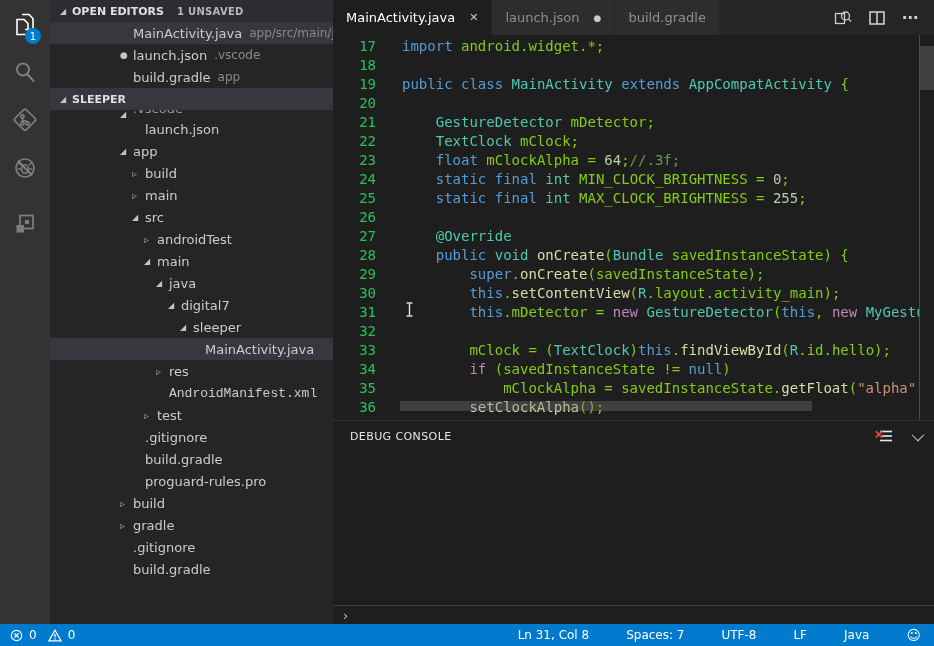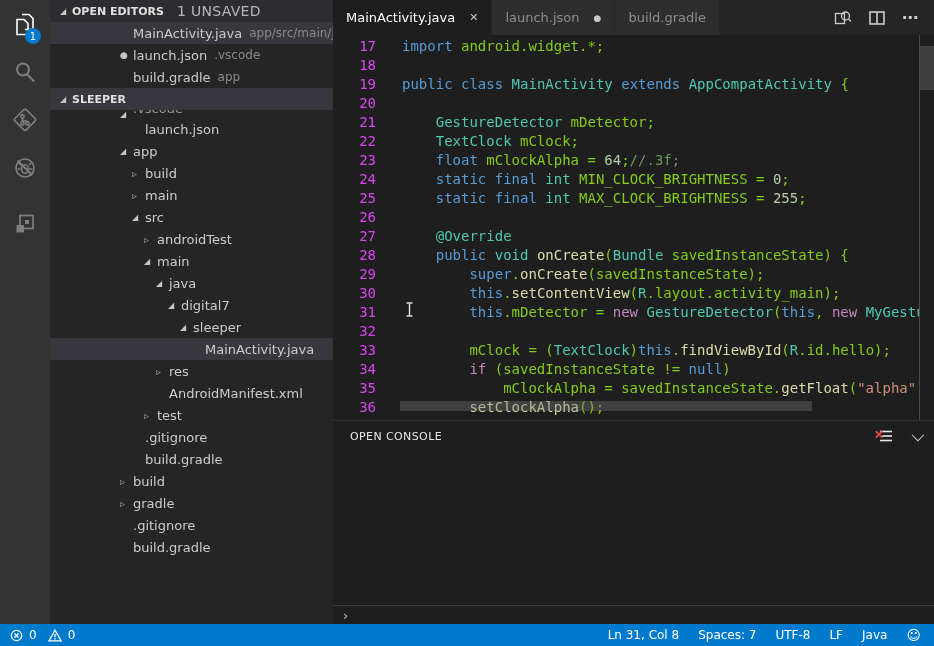--- a/index.html
+++ b/index.html
@@ -18,21 +18,21 @@
   .ab-badge { position:absolute; right:9px; bottom:4px; width:16px; height:16px; border-radius:50%;
     background:var(--accent); color:#fff; font-size:10px; display:flex; align-items:center; justify-content:center; }
 
   
   .sidebar { position:absolute; left:50px; top:0; width:283px; bottom:22px; background:#252526; overflow:hidden; z-index:4; }
   .sidebar-title { height:35px; line-height:35px; padding-left:20px; font-size:11px; letter-spacing:1px; color:#bcbcbc; }
   .sec-header { height:22px; display:flex; align-items:center; font-size:11px; font-weight:bold; color:#e0e0e0; padding-left:10px; }
   .sec-header.oe { background:#2d2d31; }
   .sec-header.folder { background:#37373d; position:relative; z-index:2; }
   .sec-header .tw { width:12px; font-size:8px; color:#c5c5c5; font-weight:normal; }
-  .sec-badge { font-size:14px; font-weight:normal; color:#b8b8b8; margin-left:13px; letter-spacing:.3px; }
+  .sec-badge { font-size:10px; font-weight:bold; color:#b8b8b8; margin-left:13px; letter-spacing:.3px; }
   .row { height:22px; display:flex; align-items:center; font-size:13px; color:#cccccc; cursor:pointer; white-space:nowrap; }
   .row.selected { background:#37373d; }
   .row .desc { font-size:12px; color:#8a8a8a; margin-left:7px; }
   .row .tw { flex:none; width:13px; font-size:8px; color:#c5c5c5; }
   .row .tw.col { font-size:10px; color:#9d9d9d; }
   .row .moddot { flex:none; width:13px; font-size:9px; color:#c5c5c5; }
   .row.cutrow { height:8px; overflow:hidden; }
   .row.cutrow .lbl { margin-top:-11px; color:#9a9a9a; }
 
   
@@ -43,21 +43,21 @@
   .tab .close { margin-left:14px; font-size:11px; color:#c8c8c8; }
   .tab .dot { margin-left:14px; font-size:9px; color:#c8c8c8; }
   .tab-actions { margin-left:auto; display:flex; align-items:center; gap:17px; padding-right:15px; color:#cccccc; }
   .tab-actions .ellipsis { font-size:16px; font-weight:bold; letter-spacing:1px; color:#cfcfcf; cursor:pointer; }
   .icon-btn { cursor:pointer; display:flex; align-items:center; }
 
   .editor { position:absolute; top:35px; left:0; right:0; height:385px; overflow:hidden; }
   .code-lines { position:absolute; top:2px; left:0; right:14px; overflow:hidden;
     font-family:"DejaVu Sans Mono", monospace; font-size:14px; line-height:19px; white-space:pre; }
   .line { height:19px; display:flex; }
-  .ln { flex:none; width:43px; text-align:right; color:#d946ef; }
+  .ln { flex:none; width:43px; text-align:right; color:#22c55e; }
   .lc { flex:none; padding-left:26px; color:#d4d4d4; }
   .tk-kw  { color:var(--kw); }
   .tk-kw2 { color:var(--kw2); }
   .tk-ty  { color:var(--type); }
   .tk-fn  { color:var(--fn); }
   .tk-num { color:var(--num);text-align:right; }
   .tk-str { color:var(--str); }
   .tk-cm  { color:var(--comment); }
   .tk-pl  { color:#84cc16; }
 
@@ -71,21 +71,21 @@
   .panel-header { height:30px; display:flex; align-items:center; padding:0 13px 0 17px; }
   .panel-title { font-size:11px; color:#e7e7e7; letter-spacing:.4px; cursor:pointer; }
   .panel-actions { margin-left:auto; display:flex; align-items:center; gap:20px; }
   .chev { width:9px; height:9px; border-right:1.6px solid #cccccc; border-bottom:1.6px solid #cccccc; transform:rotate(45deg) translateY(-2px); cursor:pointer; }
   .prompt-row { position:absolute; left:0; right:0; bottom:0; height:19px; border-top:1px solid #3c3c3c; display:flex; align-items:center; padding-left:10px; color:#c5c5c5; font-size:13px; }
 
   
   .statusbar { position:absolute; left:0; right:0; bottom:0; height:22px; background:var(--accent); color:#ffffff; display:flex; align-items:center; font-size:12px; z-index:10; }
   .sb-left { display:flex; align-items:center; gap:6px; padding-left:10px; cursor:pointer; }
   .sb-left svg { display:block; }
-  .sb-right { margin-left:auto; display:flex; align-items:center; gap:19px; padding-right:13px; }
+  .sb-right { margin-left:auto; display:flex; align-items:center; gap:37px; padding-right:13px; }
   .sb-item { cursor:pointer; }
   .sb-smiley { font-size:14px; cursor:pointer; }
 </style>
 </head>
 <body>
 
 <div class="activitybar" id="activitybar">
     <div class="ab-item active">
       <svg width="26" height="26" viewBox="0 0 26 26" fill="none" stroke="currentColor" stroke-width="1.6">
         <path d="M10 3.5 h7 l4 4 v11 h-8"></path>
@@ -200,35 +200,39 @@
         <span class="lbl">sleeper</span>
       </div>
       <div class="row selected" style="padding-left: 142px;">
         <span class="tw"></span>
         <span class="lbl">MainActivity.java</span>
       </div>
       <div class="row" style="padding-left: 106px;">
         <span class="tw col">▹</span>
         <span class="lbl">res</span>
       </div>
-      <div class="row" style="padding-left: 106px;">
+      <div class="row" style="padding-left: 106px; font-family: Liberation Mono, monospace;">
         <span class="tw"></span>
         <span class="lbl">AndroidManifest.xml</span>
       </div>
       <div class="row" style="padding-left: 94px;">
         <span class="tw col">▹</span>
         <span class="lbl">test</span>
       </div>
       <div class="row" style="padding-left: 82px;">
         <span class="tw"></span>
         <span class="lbl">.gitignore</span>
       </div>
       <div class="row" style="padding-left: 82px;">
         <span class="tw"></span>
         <span class="lbl">build.gradle</span>
+      </div>
+      <div class="row" style="padding-left: 82px;">
+        <span class="tw"></span>
+        <span class="lbl">proguard-rules.pro</span>
       </div>
       <div class="row" style="padding-left: 70px;">
         <span class="tw col">▹</span>
         <span class="lbl">build</span>
       </div>
       <div class="row" style="padding-left: 70px;">
         <span class="tw col">▹</span>
         <span class="lbl">gradle</span>
       </div>
       <div class="row" style="padding-left: 70px;">
@@ -287,21 +291,21 @@
           <line x1="4.5" y1="1.5" x2="4.5" y2="13.5"></line>
           <line x1="1.5" y1="1" x2="7.5" y2="1"></line>
           <line x1="1.5" y1="14" x2="7.5" y2="14"></line>
         </g>
       </svg>
     </span>
   </div>
 
   <div class="panel">
     <div class="panel-header">
-      <span class="panel-title">OPEN CONSOLE</span>
+      <span class="panel-title">DEBUG CONSOLE</span>
       <span class="panel-actions">
         <span class="icon-btn">
           <svg width="17" height="14" viewBox="0 0 17 14">
             <g stroke="#e8e8e8" stroke-width="1.6">
               <line x1="5" y1="2.5" x2="17" y2="2.5"></line>
               <line x1="7" y1="7" x2="17" y2="7"></line>
               <line x1="5" y1="11.5" x2="17" y2="11.5"></line>
             </g>
             <g stroke="#e04747" stroke-width="1.8">
               <line x1="0.8" y1="2.2" x2="7.2" y2="8.6"></line>

